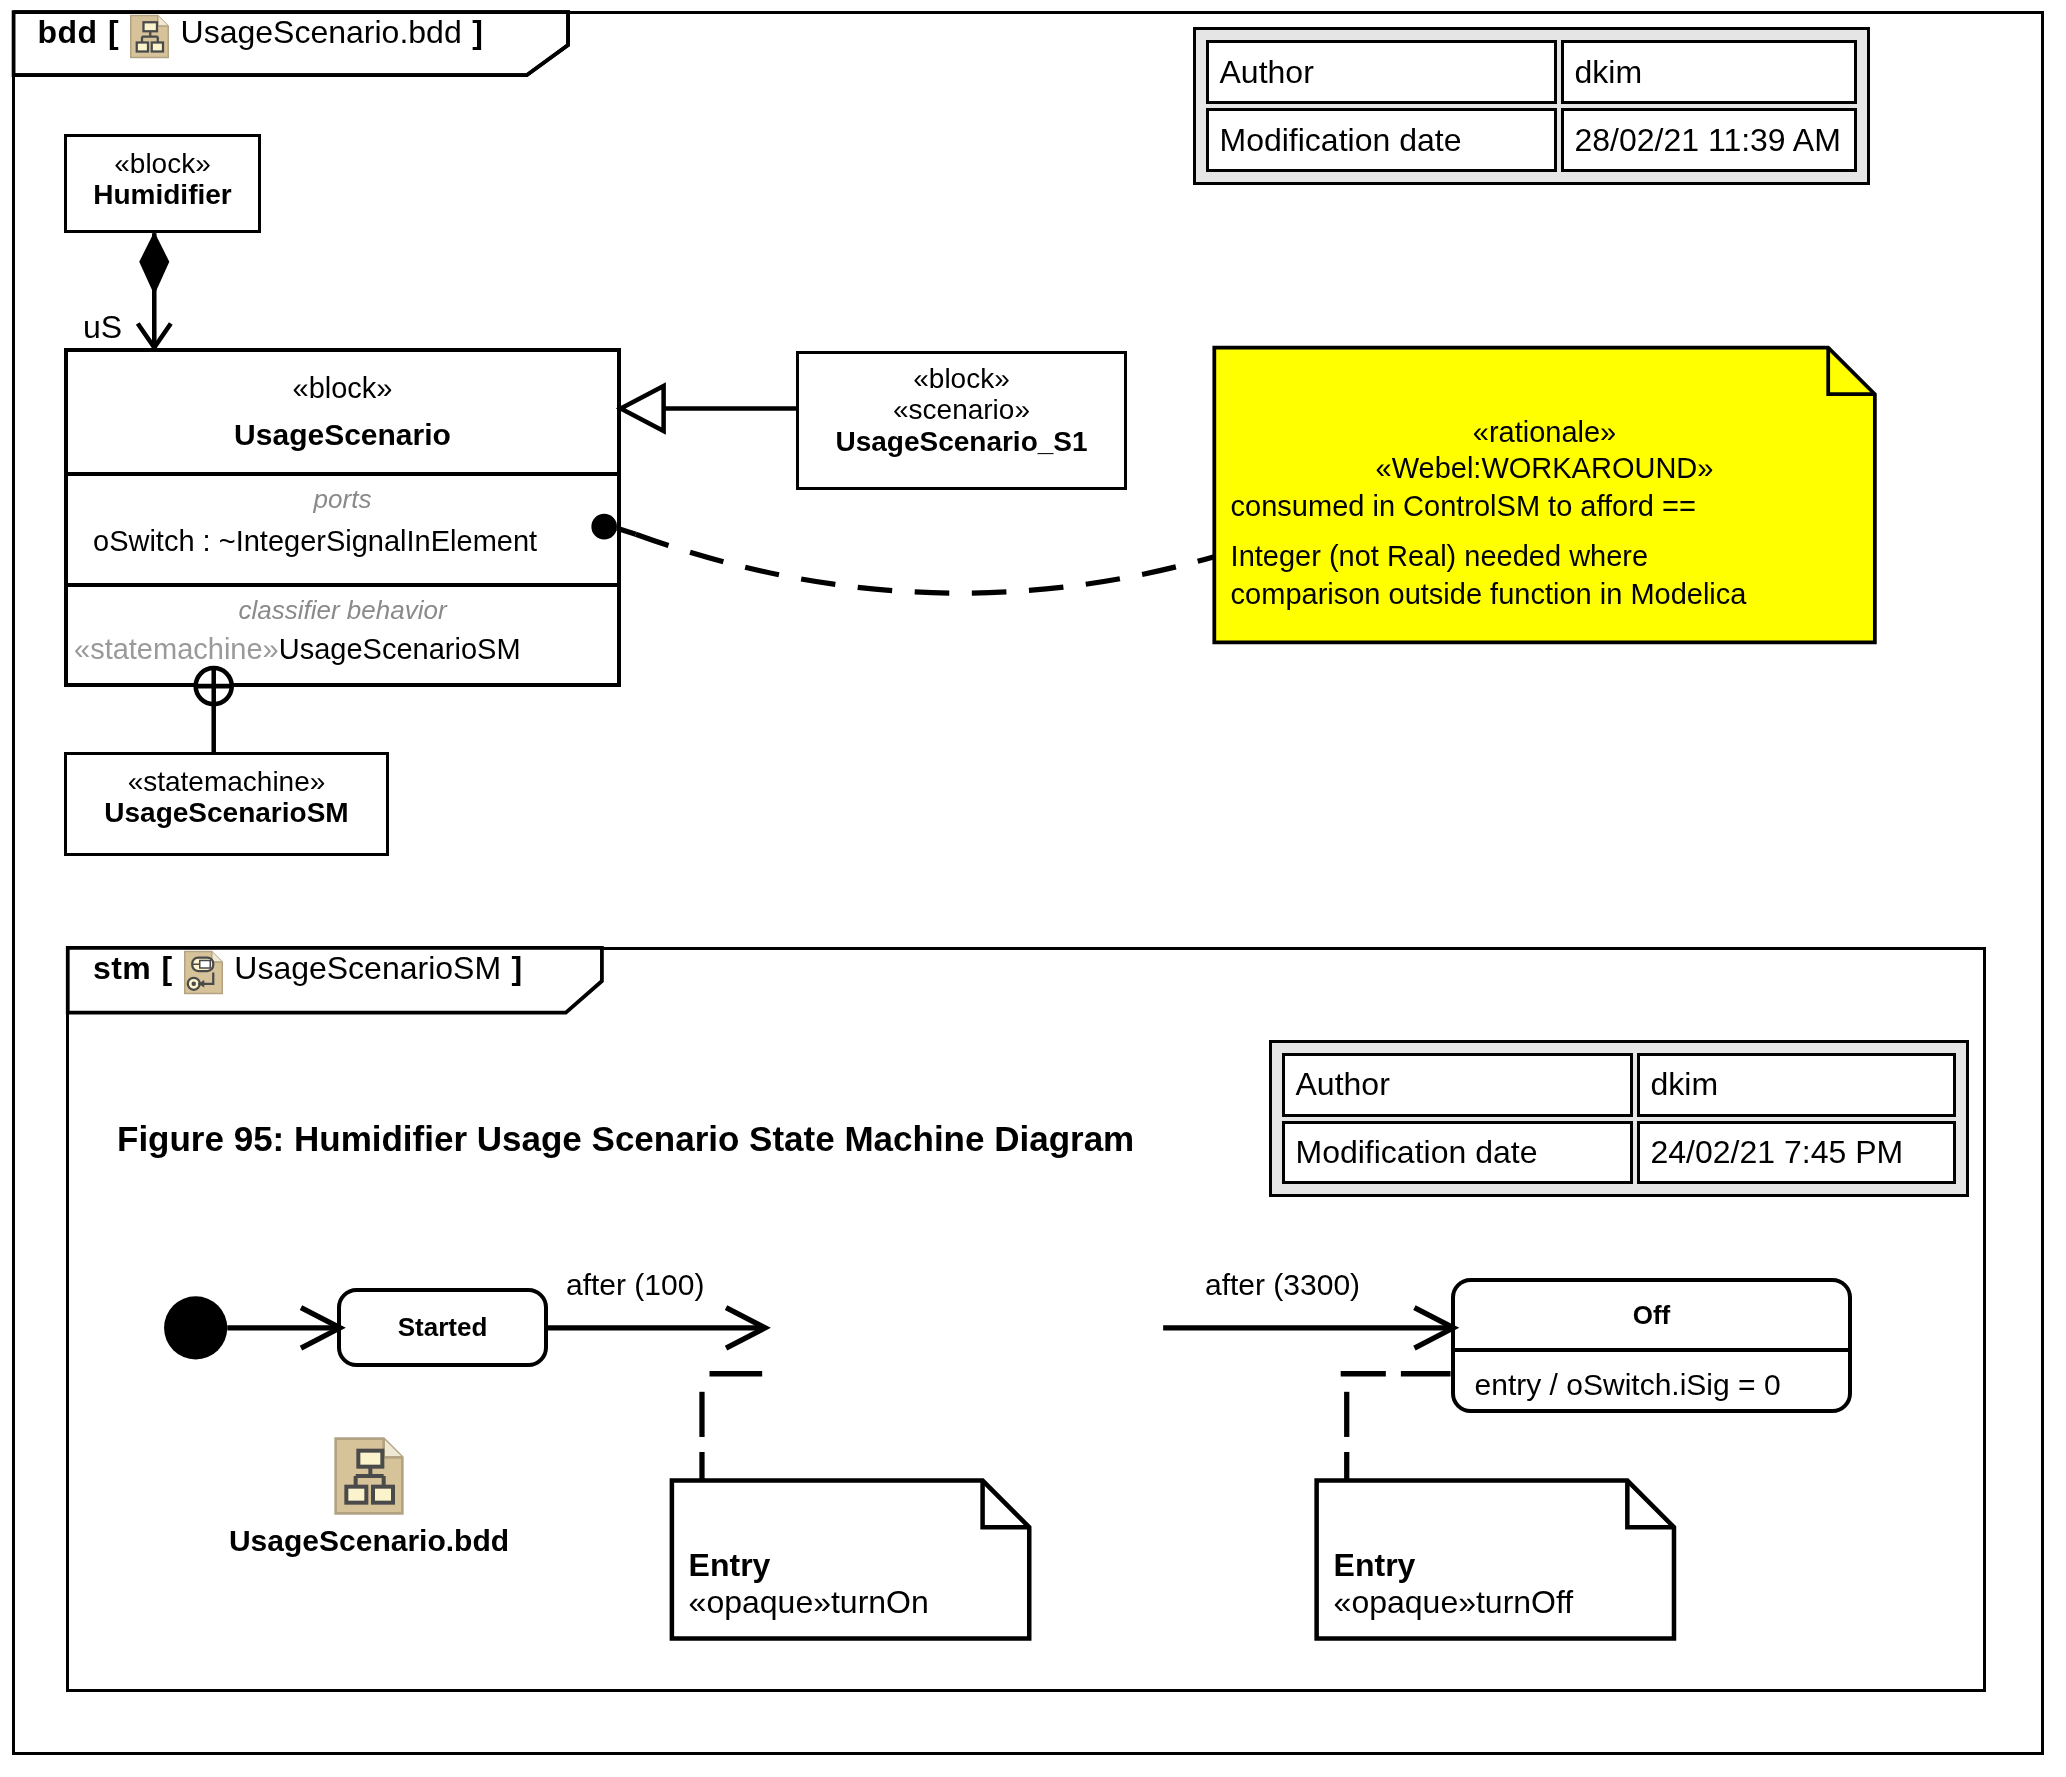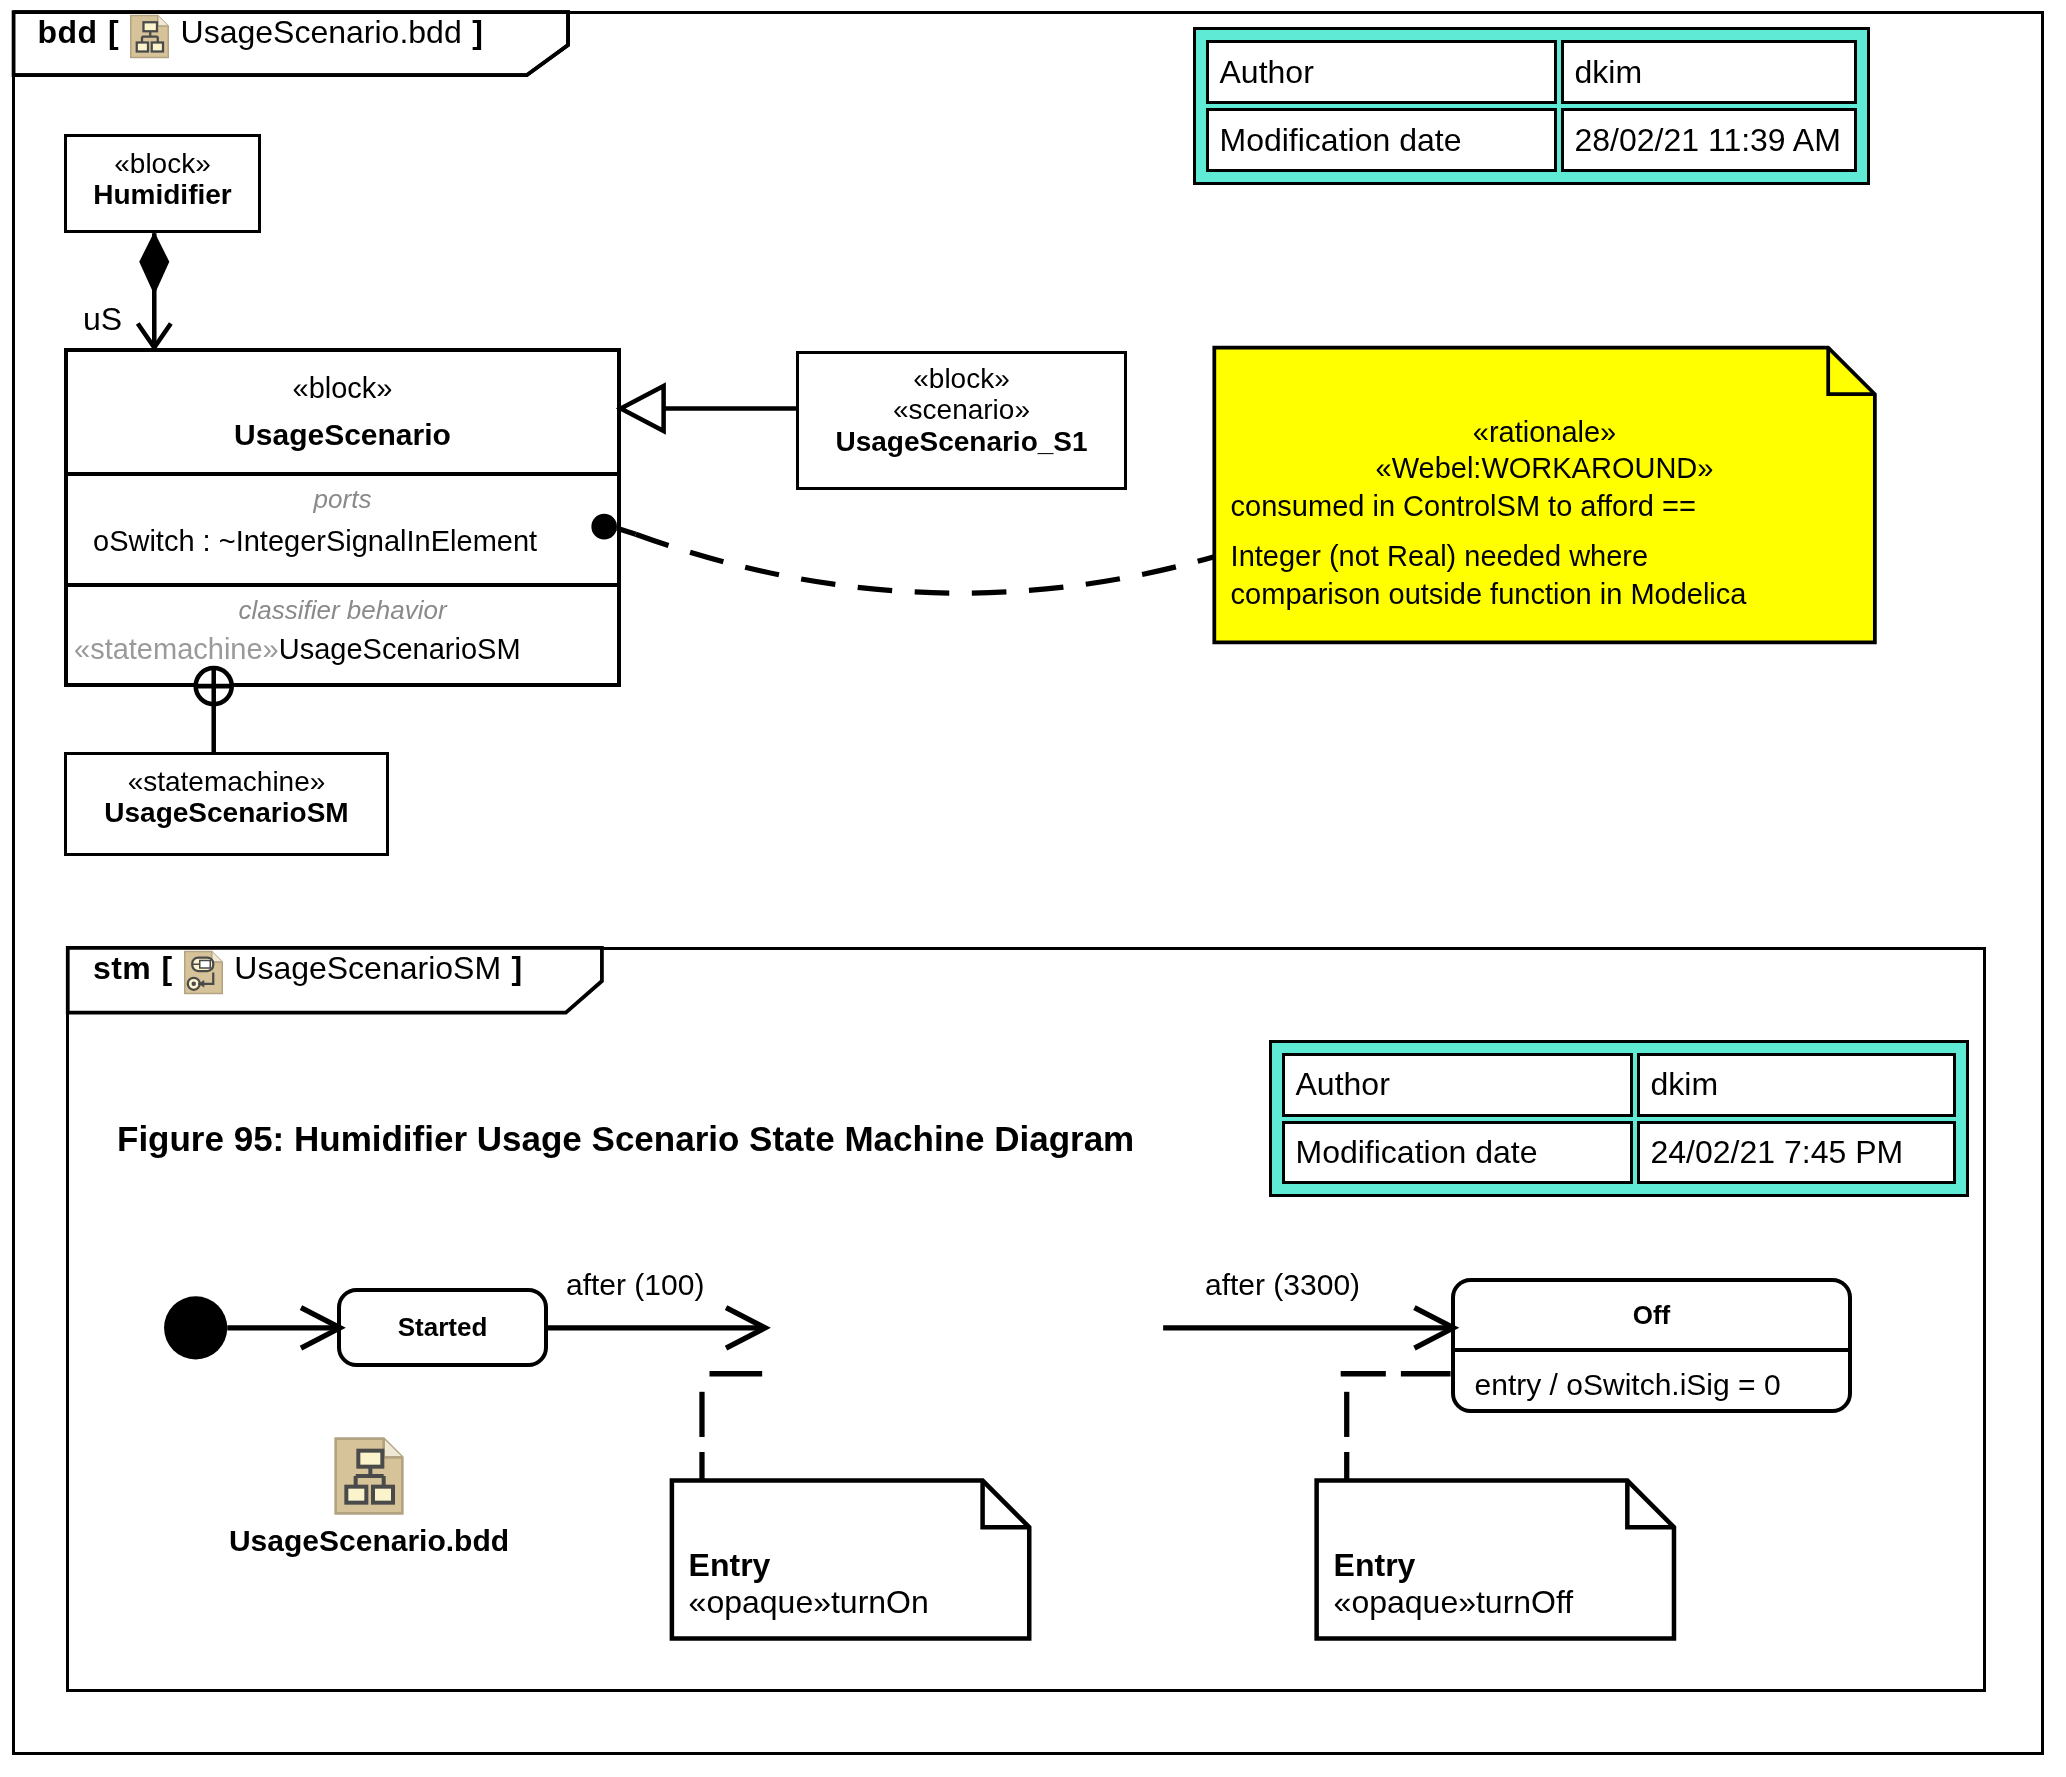--- a/index.html
+++ b/index.html
@@ -23,21 +23,21 @@
   .block .bname{font-size:28px;font-weight:bold;line-height:1.12;}
 
   .cmp-box{box-sizing:border-box;border:4.5px solid #000;background:#fff;}
   .cmp-row{box-sizing:border-box;text-align:center;}
   .cmp-sep{border-top:4.5px solid #000;}
   .cmp-label{font-style:italic;color:#8a8a8a;font-size:26px;}
   .cmp-text{font-size:29px;white-space:nowrap;}
   .grey{color:#9a9a9a;}
 
   
-  .meta{box-sizing:border-box;border:3px solid #000;background:#5eead4;padding:6px;}
+  .meta{box-sizing:border-box;border:3px solid #000;background:#e5e5e5;padding:6px;}
   .meta table{border-collapse:separate;border-spacing:4.5px;width:100%;height:100%;}
   .meta td{border:3px solid #000;background:#fff;font-size:32px;padding:4.5px 10.5px;vertical-align:middle;white-space:nowrap;}
   .note-title{font-size:29px;text-align:center;line-height:1.25;}
   .note-body{font-size:29px;line-height:1.32;}
 
   
   .state{box-sizing:border-box;border:4.5px solid #000;border-radius:19.6px;background:#fff;overflow:hidden;}
   .state .sname{font-weight:bold;font-size:26px;text-align:center;}
   .state .sbody{font-size:30px;text-align:left;padding-left:19.6px;border-top:4.5px solid #000;}
   .trans-label{font-size:30px;white-space:nowrap;}
@@ -88,21 +88,21 @@
       </tr>
     </tbody>
       </table>
   </div>
 
   <div class="abs block" style="left:64px;top:134px;width:197px;height:99px;padding-top:10.5px;">
     <div class="stereo">«block»</div>
     <div class="bname">Humidifier</div>
   </div>
 
-  <div class="abs assoc-label" style="left:83px;top:301px;">uS</div>
+  <div class="abs assoc-label" style="left:83px;top:309px;">uS</div>
 
   <div class="abs cmp-box" style="left:64px;top:348px;width:557px;height:339px;">
     <div class="cmp-row" style="height:120px;padding-top:19.6px;">
       <div style="font-size:29px;">«block»</div>
       <div style="font-size:30px;font-weight:bold;margin-top:13.5px;">UsageScenario</div>
     </div>
     <div class="cmp-row cmp-sep" style="height:111px;padding-top:7.5px;overflow:hidden;">
       <div class="cmp-label">ports</div>
       <div class="cmp-text" style="text-align:left;padding-left:25px;margin-top:10.5px;">oSwitch : ~IntegerSignalInElement</div>
     </div>

